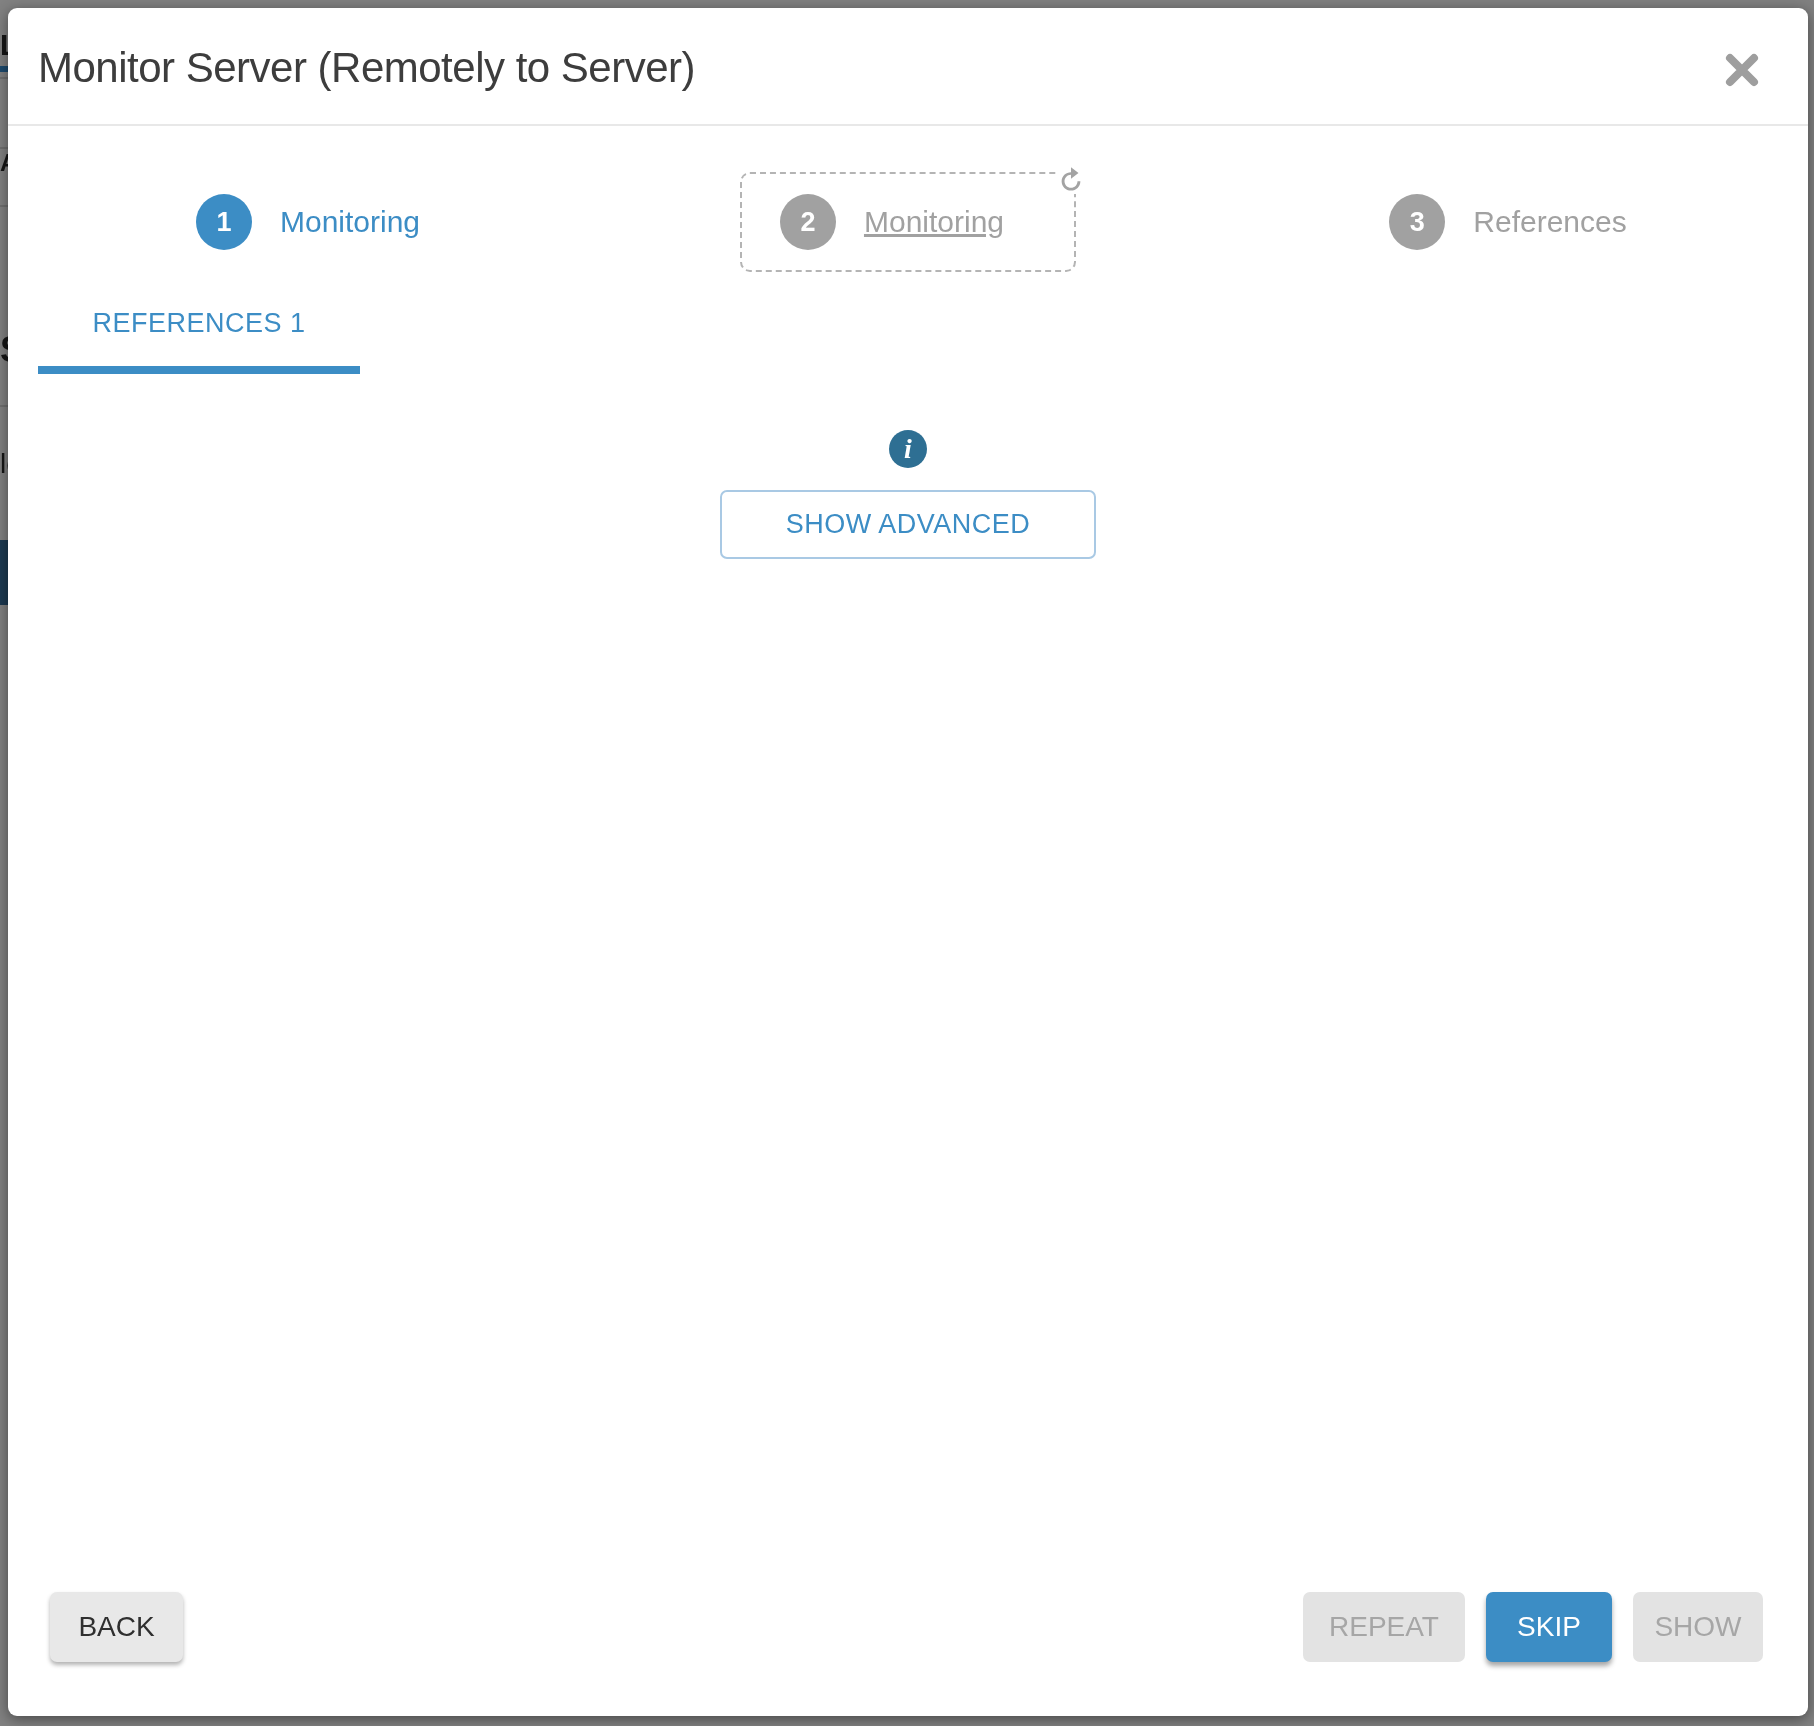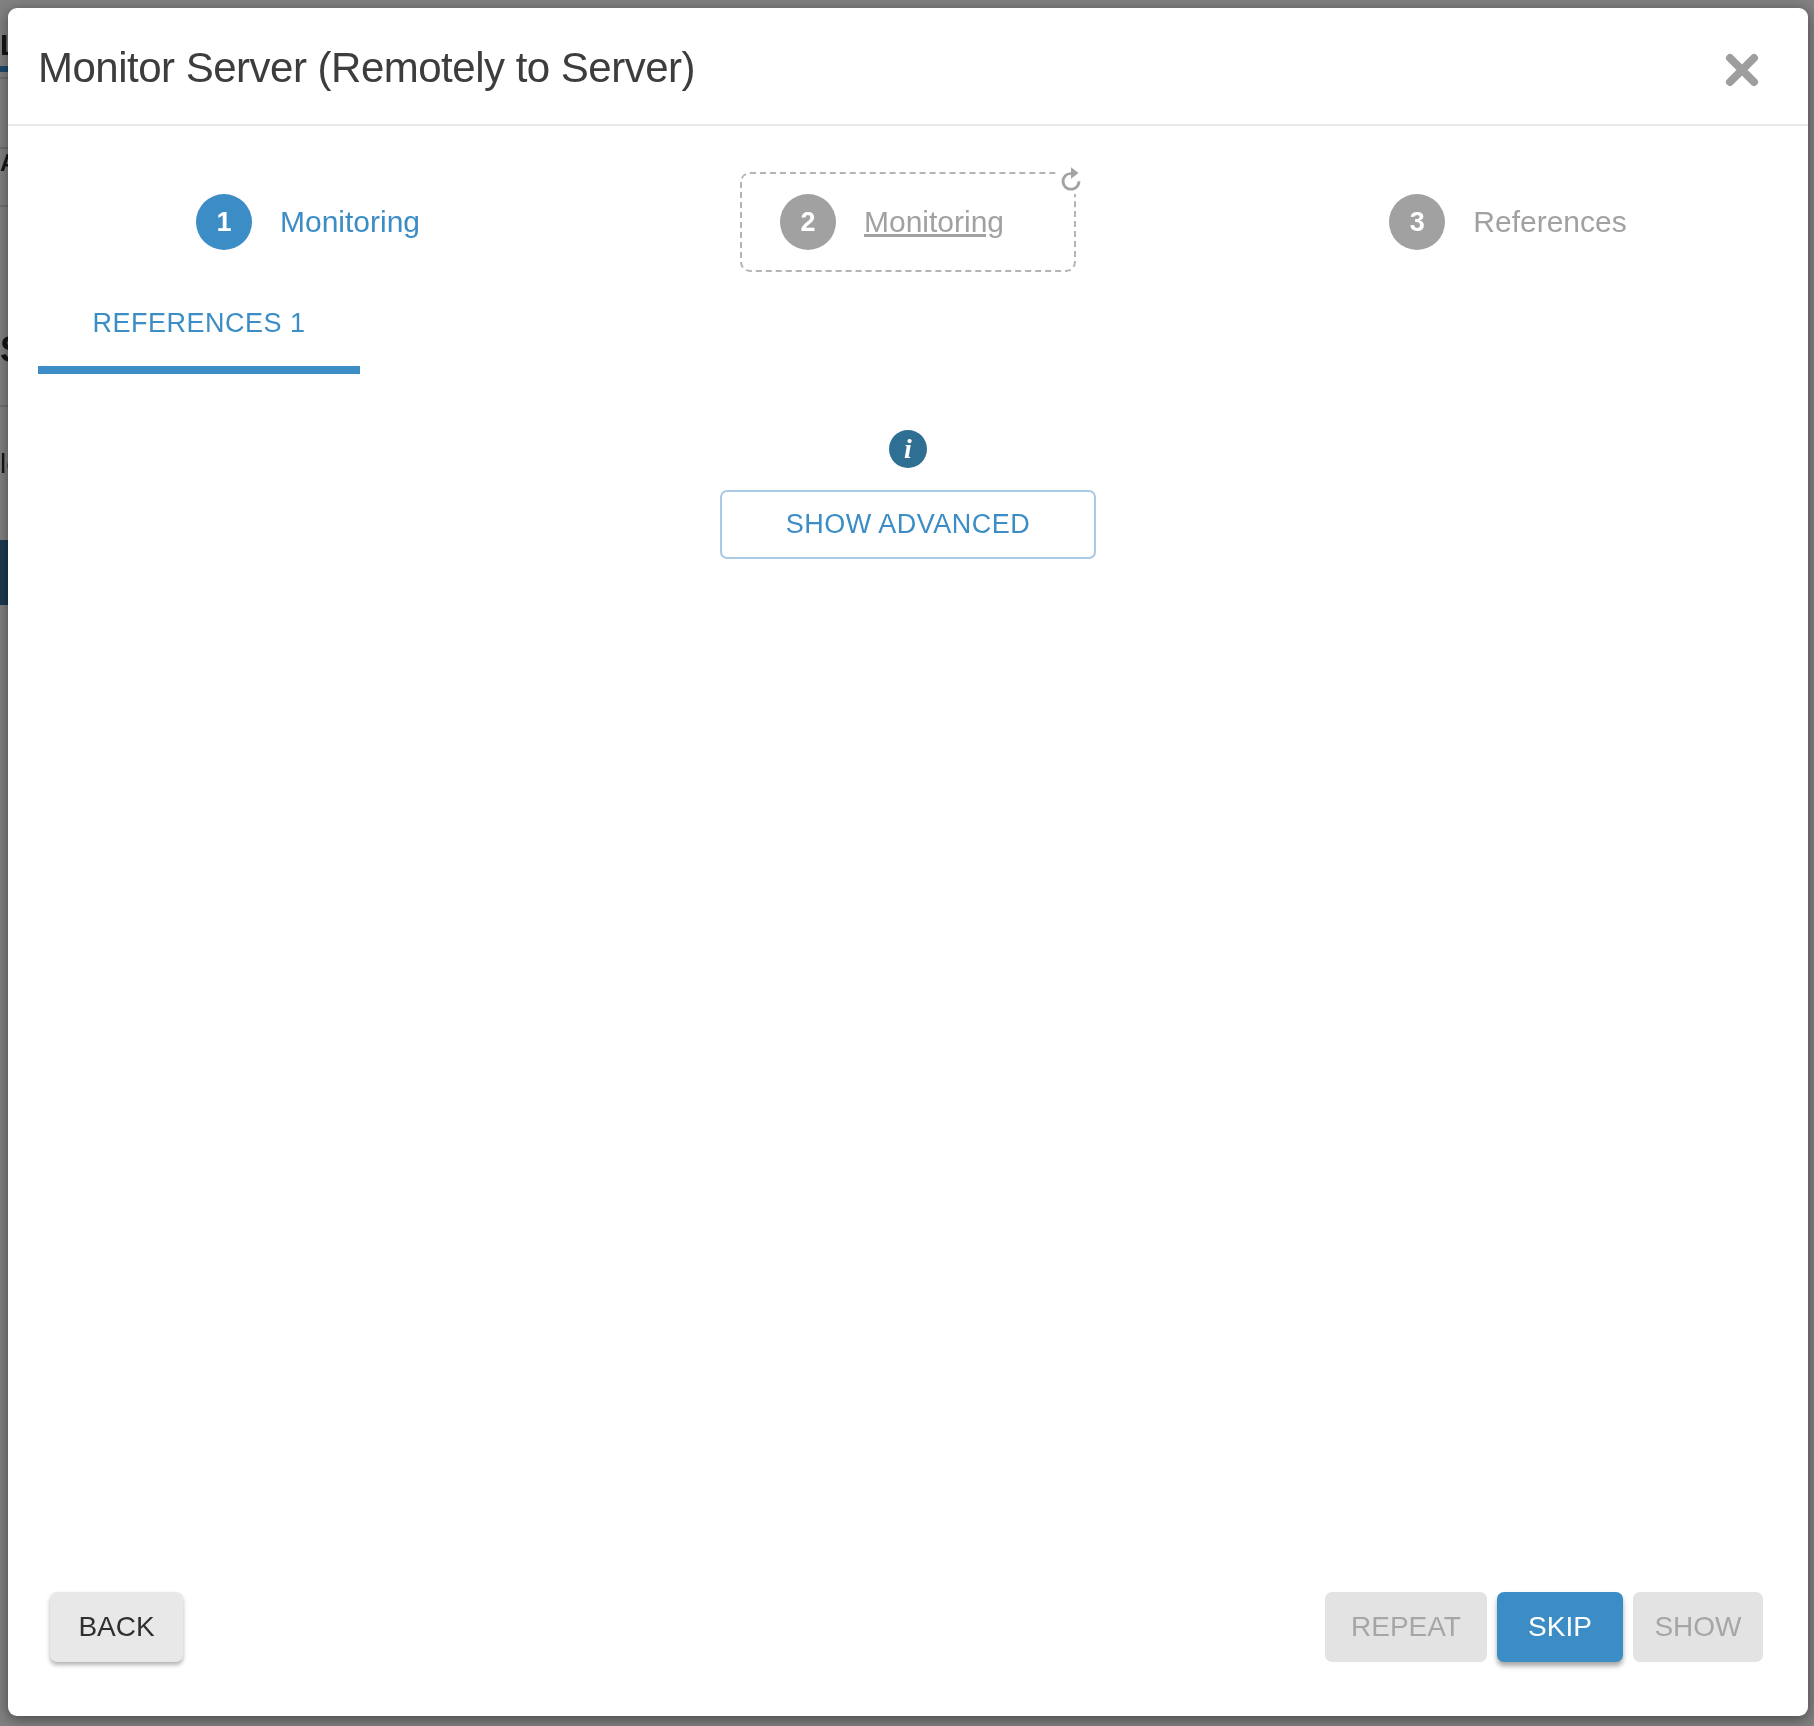--- a/index.html
+++ b/index.html
@@ -122,21 +122,21 @@
   }
   .btn {
     height: 70px; border: none; border-radius: 7px;
     font-size: 28px; cursor: pointer;
     font-family: "Liberation Sans", sans-serif;
   }
   .btn-back {
     width: 133px; background: var(--back-bg, #e8e8e8); color: #2f2f2f;
     box-shadow: 0 3px 4px rgba(0,0,0,0.3);
   }
-  .footer-right { display: flex; align-items: center; gap: 10px; }
+  .footer-right { display: flex; align-items: center; gap: 21px; }
   .btn-disabled {
     background: var(--disabled-bg, #e3e3e3); color: var(--disabled-text, #a6a6a6);
     cursor: default;
   }
   .btn-repeat { width: 162px; }
   .btn-next { width: 130px; }
   .btn-primary {
     width: 126px; background: var(--accent, #3c8dc5); color: #ffffff;
     box-shadow: 0 4px 5px rgba(0,0,0,0.35);
   }

